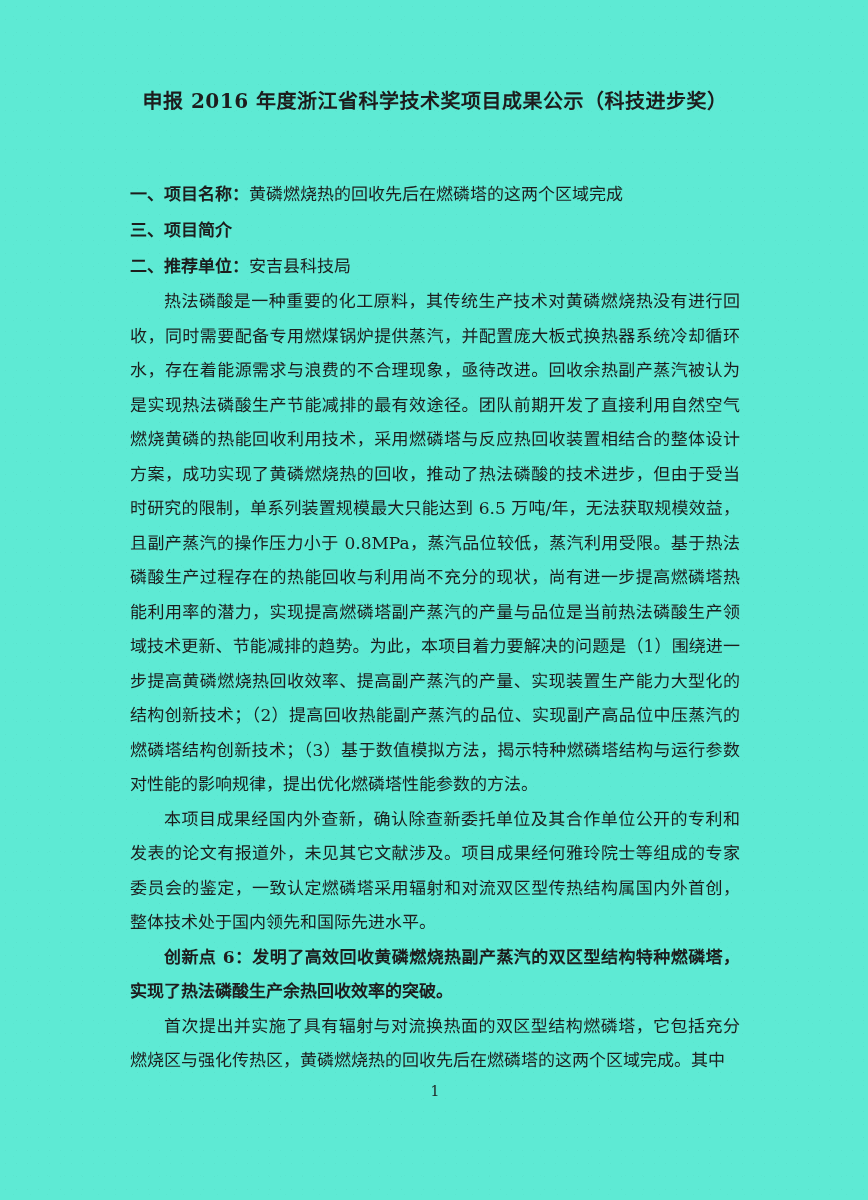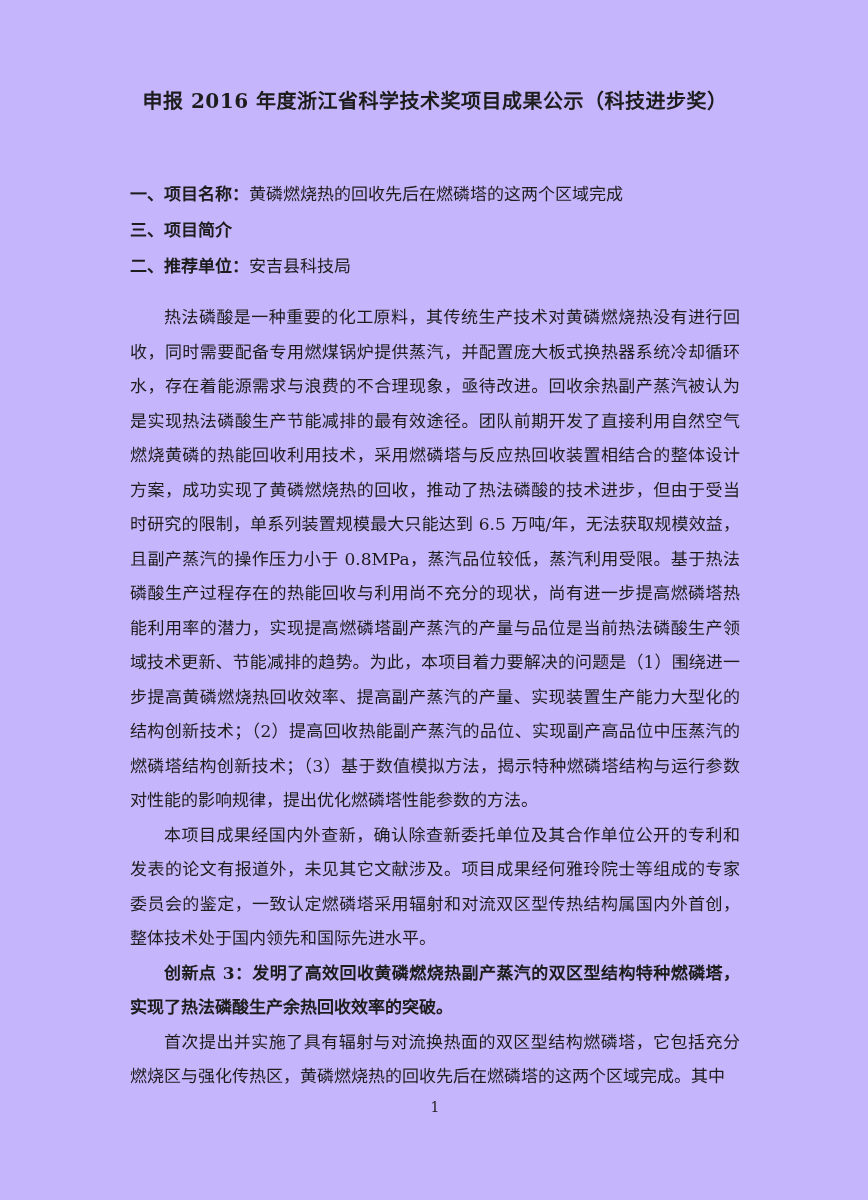--- a/index.html
+++ b/index.html
@@ -7,21 +7,21 @@
     padding: 0;
     background: #ffffff;
   }
   .page {
     position: relative;
     box-sizing: border-box;
     width: 868px;
     height: 1200px;
     margin: 0 auto;
     padding: 86px 128px 0 130px;
-    background: #c4b5fd;
+    background: #5eead4;
     color: #1d1d1d;
     font-family: "DejaVu Serif", "Liberation Serif", serif;
     overflow: hidden;
   }
   
   .page::before {
     content: "";
     position: absolute;
     inset: 0;
     background-image:
@@ -46,21 +46,21 @@
     white-space: nowrap;
   }
   .meta-label {
     font-weight: bold;
     margin-top: 32px;
   }
   .meta-value {
     font-weight: normal;
   }
   .body-block {
-    margin-top: 16px;
+    margin-top: 0;
   }
   .para {
     margin: 0;
     font-size: 17px;
     line-height: 34.5px;
     text-indent: 2em;
     text-align: justify;
     text-justify: inter-ideograph;
   }
   .para.bold {
@@ -97,19 +97,19 @@
   <div class="meta-row">
     <span class="meta-label">二、推荐单位：</span><span class="meta-value">安吉县科技局</span>
   </div>
 
   <div class="body-block">
     <p class="para">热法磷酸是一种重要的化工原料，其传统生产技术对黄磷燃烧热没有进行回收，同时需要配备专用燃煤锅炉提供蒸汽，并配置庞大板式换热器系统冷却循环水，存在着能源需求与浪费的不合理现象，亟待改进。回收余热副产蒸汽被认为是实现热法磷酸生产节能减排的最有效途径。团队前期开发了直接利用自然空气燃烧黄磷的热能回收利用技术，采用燃磷塔与反应热回收装置相结合的整体设计方案，成功实现了黄磷燃烧热的回收，推动了热法磷酸的技术进步，但由于受当时研究的限制，单系列装置规模最大只能达到 6.5 万吨/年，无法获取规模效益，且副产蒸汽的操作压力小于 0.8MPa，蒸汽品位较低，蒸汽利用受限。基于热法磷酸生产过程存在的热能回收与利用尚不充分的现状，尚有进一步提高燃磷塔热能利用率的潜力，实现提高燃磷塔副产蒸汽的产量与品位是当前热法磷酸生产领域技术更新、节能减排的趋势。为此，本项目着力要解决的问题是（1）围绕进一步提高黄磷燃烧热回收效率、提高副产蒸汽的产量、实现装置生产能力大型化的结构创新技术；（2）提高回收热能副产蒸汽的品位、实现副产高品位中压蒸汽的燃磷塔结构创新技术；（3）基于数值模拟方法，揭示特种燃磷塔结构与运行参数对性能的影响规律，提出优化燃磷塔性能参数的方法。</p>
     <p class="para">本项目成果经国内外查新，确认除查新委托单位及其合作单位公开的专利和发表的论文有报道外，未见其它文献涉及。项目成果经何雅玲院士等组成的专家委员会的鉴定，一致认定燃磷塔采用辐射和对流双区型传热结构属国内外首创，整体技术处于国内领先和国际先进水平。</p>
   </div>
 
 
-  <p class="para bold">创新点 3：发明了高效回收黄磷燃烧热副产蒸汽的双区型结构特种燃磷塔，实现了热法磷酸生产余热回收效率的突破。</p>
+  <p class="para bold">创新点 6：发明了高效回收黄磷燃烧热副产蒸汽的双区型结构特种燃磷塔，实现了热法磷酸生产余热回收效率的突破。</p>
 
   <p class="para">首次提出并实施了具有辐射与对流换热面的双区型结构燃磷塔，它包括充分燃烧区与强化传热区，黄磷燃烧热的回收先后在燃磷塔的这两个区域完成。其中</p>
 
   <div class="page-number">1</div>
 
 </div>
 
 </body></html>

